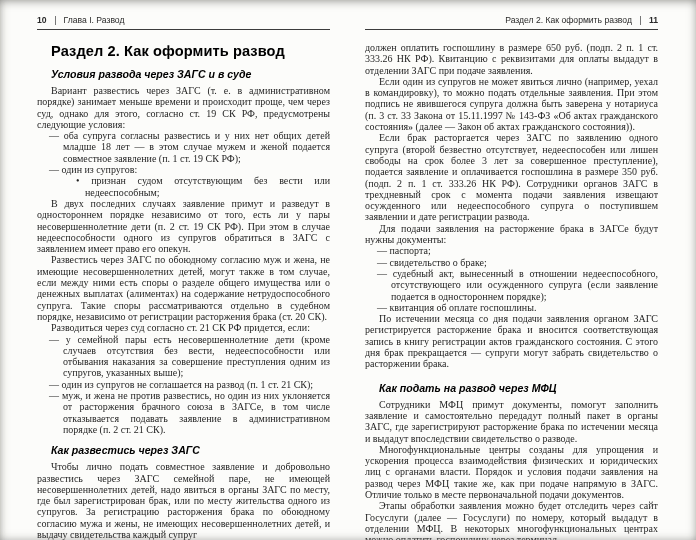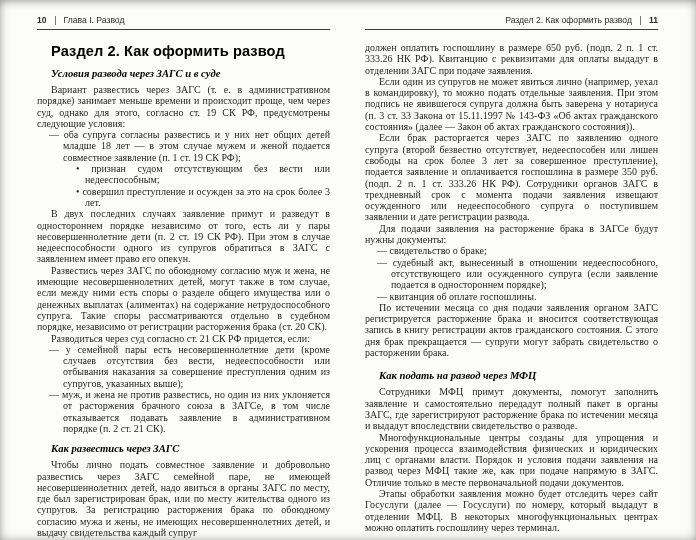--- a/index.html
+++ b/index.html
@@ -39,21 +39,21 @@
     margin:0 8px;
   }
   .hr{border-top:1px solid #3c3c3c;margin-top:4px;}
 
   h1{
     font-family:"Liberation Sans", sans-serif;
     font-size:14.6px;font-weight:bold;color:#000;
     margin:13px 0 9px 14px;letter-spacing:.1px;
   }
   h2{
-    font-family:Liberation Serif, serif;
+    font-family:Liberation Sans, sans-serif;
     font-size:10.6px;font-weight:bold;font-style:italic;color:#000;
     margin:9px 0 5px 14px;
   }
   .page.right h2{margin-top:12px;}
   p{
     font-size:10px;line-height:11.3px;margin:0;
     text-align:justify;
   }
   p.ind{text-indent:14px;}
   .li{
@@ -81,45 +81,47 @@
       <span class="hdr-txt">Глава I.  Развод</span>
     </div>
     <div class="hr"></div>
 
     <h1>Раздел 2.  Как оформить развод</h1>
 
     <div class="bodytext">
       <h2>Условия развода через ЗАГС и в суде</h2>
       <p class="ind">Вариант развестись через ЗАГС (т. е. в административном порядке) занимает меньше времени и происходит проще, чем через суд, однако для этого, согласно ст. 19 СК РФ, предусмотрены следующие условия:</p>
       <div class="li">—  оба супруга согласны развестись и у них нет общих детей младше 18 лет — в этом случае мужем и женой подается совместное заявление (п. 1 ст. 19 СК РФ);</div>
+      <div class="li">—  один из супругов:</div>
       <div class="li2">•  признан судом отсутствующим без вести или недееспособным;</div>
-      <div class="li2">•  совершил преступление и осужден за это на срок более 3 лет.</div>
       <p class="ind">В двух последних случаях заявление примут и разведут в одностороннем порядке независимо от того, есть ли у пары несовершеннолетние дети (п. 2 ст. 19 СК РФ). При этом в случае недееспособности одного из супругов обратиться в ЗАГС с заявлением имеет право его опекун.</p>
       <p class="ind">Развестись через ЗАГС по обоюдному согласию муж и жена, не имеющие несовершеннолетних детей, могут также в том случае, если между ними есть споры о разделе общего имущества или о денежных выплатах (алиментах) на содержание нетрудоспособного супруга. Такие споры рассматриваются отдельно в судебном порядке, независимо от регистрации расторжения брака (ст. 20 СК).</p>
       <p class="ind">Разводиться через суд согласно ст. 21 СК РФ придется, если:</p>
       <div class="li">—  у семейной пары есть несовершеннолетние дети (кроме случаев отсутствия без вести, недееспособности или отбывания наказания за совершение преступления одним из супругов, указанных выше);</div>
+      <div class="li">—  один из супругов не соглашается на развод (п. 1 ст. 21 СК);</div>
       <div class="li">—  муж, и жена не против развестись, но один из них уклоняется от расторжения брачного союза в ЗАГСе, в том числе отказывается подавать заявление в административном порядке (п. 2 ст. 21 СК).</div>
       <h2>Как развестись через ЗАГС</h2>
       <p class="ind">Чтобы лично подать совместное заявление и добровольно развестись через ЗАГС семейной паре, не имеющей несовершеннолетних детей, надо явиться в органы ЗАГС по месту, где был зарегистрирован брак, или по месту жительства одного из супругов. За регистрацию расторжения брака по обоюдному согласию мужа и жены, не имеющих несовершеннолетних детей, и выдачу свидетельства каждый супруг</p>
     </div>
   </div>
 
   <div class="page right">
     <div class="pg-header">
       <span class="hdr-txt">Раздел 2.  Как оформить развод</span>
       <span class="hdr-div"></span>
       <span class="pg-num">11</span>
     </div>
     <div class="hr"></div>
 
     <div class="bodytext">
       <p>должен оплатить госпошлину в размере 650 руб. (подп. 2 п. 1 ст. 333.26 НК РФ). Квитанцию с реквизитами для оплаты выдадут в отделении ЗАГС при подаче заявления.</p>
       <p class="ind">Если один из супругов не может явиться лично (например, уехал в командировку), то можно подать отдельные заявления. При этом подпись не явившегося супруга должна быть заверена у нотариуса (п. 3 ст. 33 Закона от 15.11.1997 № 143-ФЗ «Об актах гражданского состояния» (далее — Закон об актах гражданского состояния)).</p>
       <p class="ind">Если брак расторгается через ЗАГС по заявлению одного супруга (второй безвестно отсутствует, недееспособен или лишен свободы на срок более 3 лет за совершенное преступление), подается заявление и оплачивается госпошлина в размере 350 руб. (подп. 2 п. 1 ст. 333.26 НК РФ). Сотрудники органов ЗАГС в трехдневный срок с момента подачи заявления извещают осужденного или недееспособного супруга о поступившем заявлении и дате регистрации развода.</p>
       <p class="ind">Для подачи заявления на расторжение брака в ЗАГСе будут нужны документы:</p>
+      <div class="li">—  паспорта;</div>
       <div class="li">—  свидетельство о браке;</div>
       <div class="li">—  судебный акт, вынесенный в отношении недееспособного, отсутствующего или осужденного супруга (если заявление подается в одностороннем порядке);</div>
       <div class="li">—  квитанция об оплате госпошлины.</div>
       <p class="ind">По истечении месяца со дня подачи заявления органом ЗАГС регистрируется расторжение брака и вносится соответствующая запись в книгу регистрации актов гражданского состояния. С этого дня брак прекращается — супруги могут забрать свидетельство о расторжении брака.</p>
       <h2>Как подать на развод через МФЦ</h2>
       <p class="ind">Сотрудники МФЦ примут документы, помогут заполнить заявление и самостоятельно передадут полный пакет в органы ЗАГС, где зарегистрируют расторжение брака по истечении месяца и выдадут впоследствии свидетельство о разводе.</p>
       <p class="ind">Многофункциональные центры созданы для упрощения и ускорения процесса взаимодействия физических и юридических лиц с органами власти. Порядок и условия подачи заявления на развод через МФЦ такие же, как при подаче напрямую в ЗАГС. Отличие только в месте первоначальной подачи документов.</p>
       <p class="ind">Этапы обработки заявления можно будет отследить через сайт Госуслуги (далее — Госуслуги) по номеру, который выдадут в отделении МФЦ. В некоторых многофункциональных центрах можно оплатить госпошлину через терминал.</p>
     </div>
   </div>

